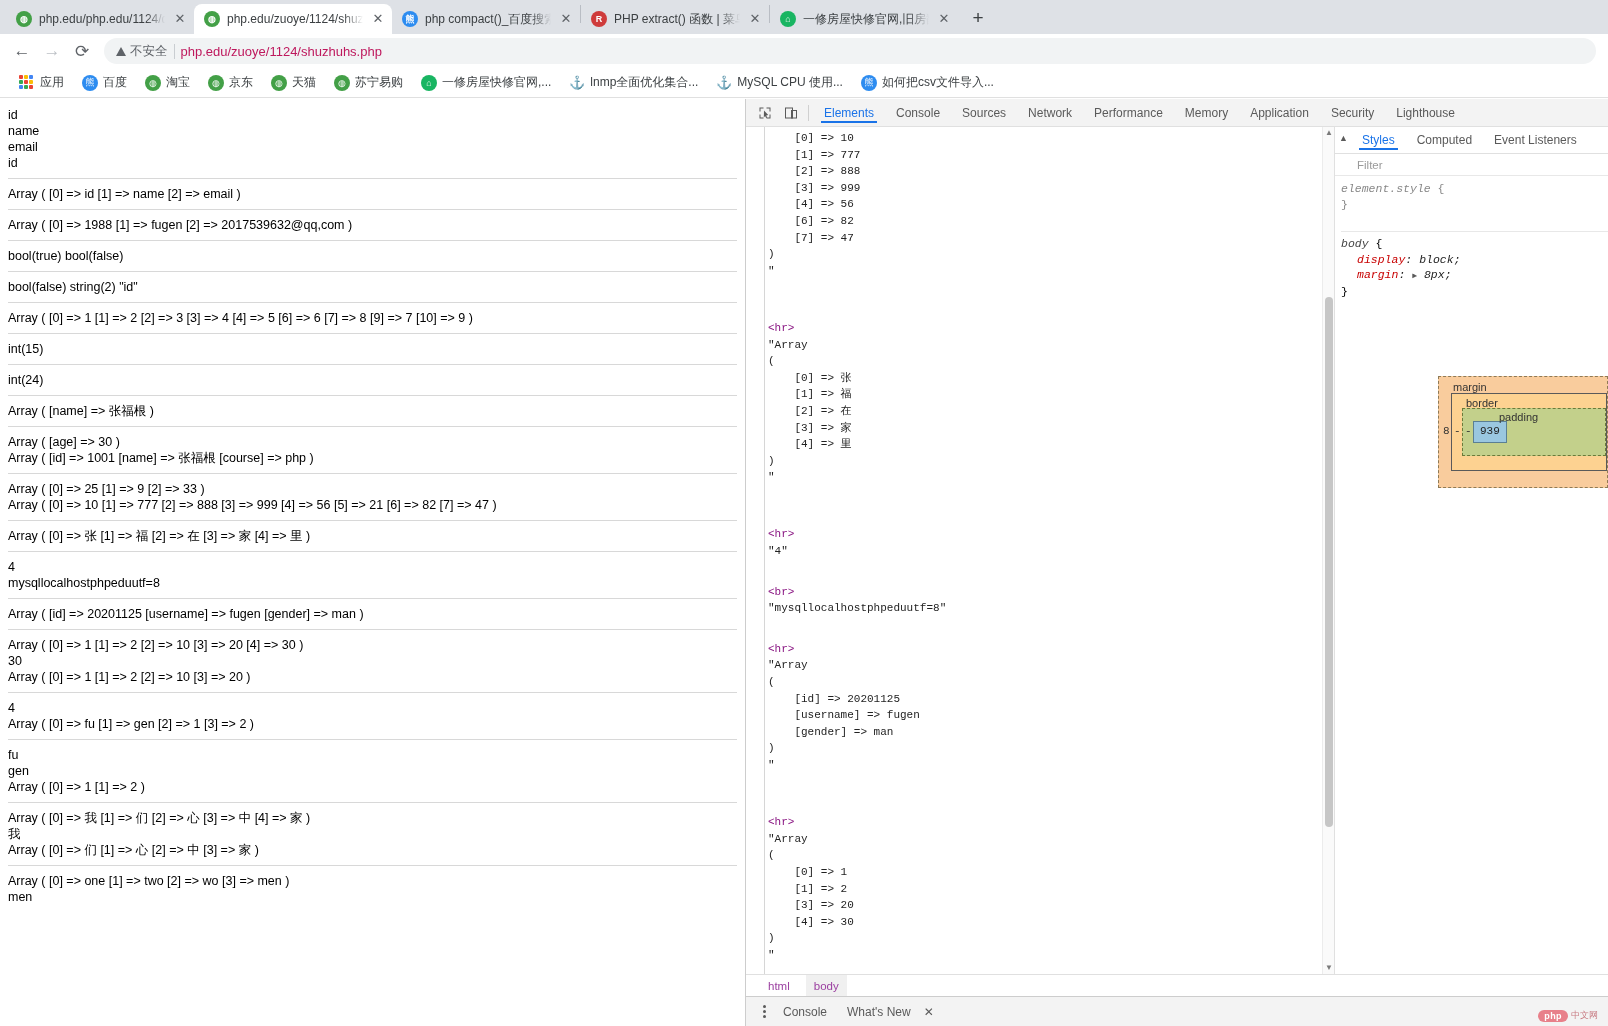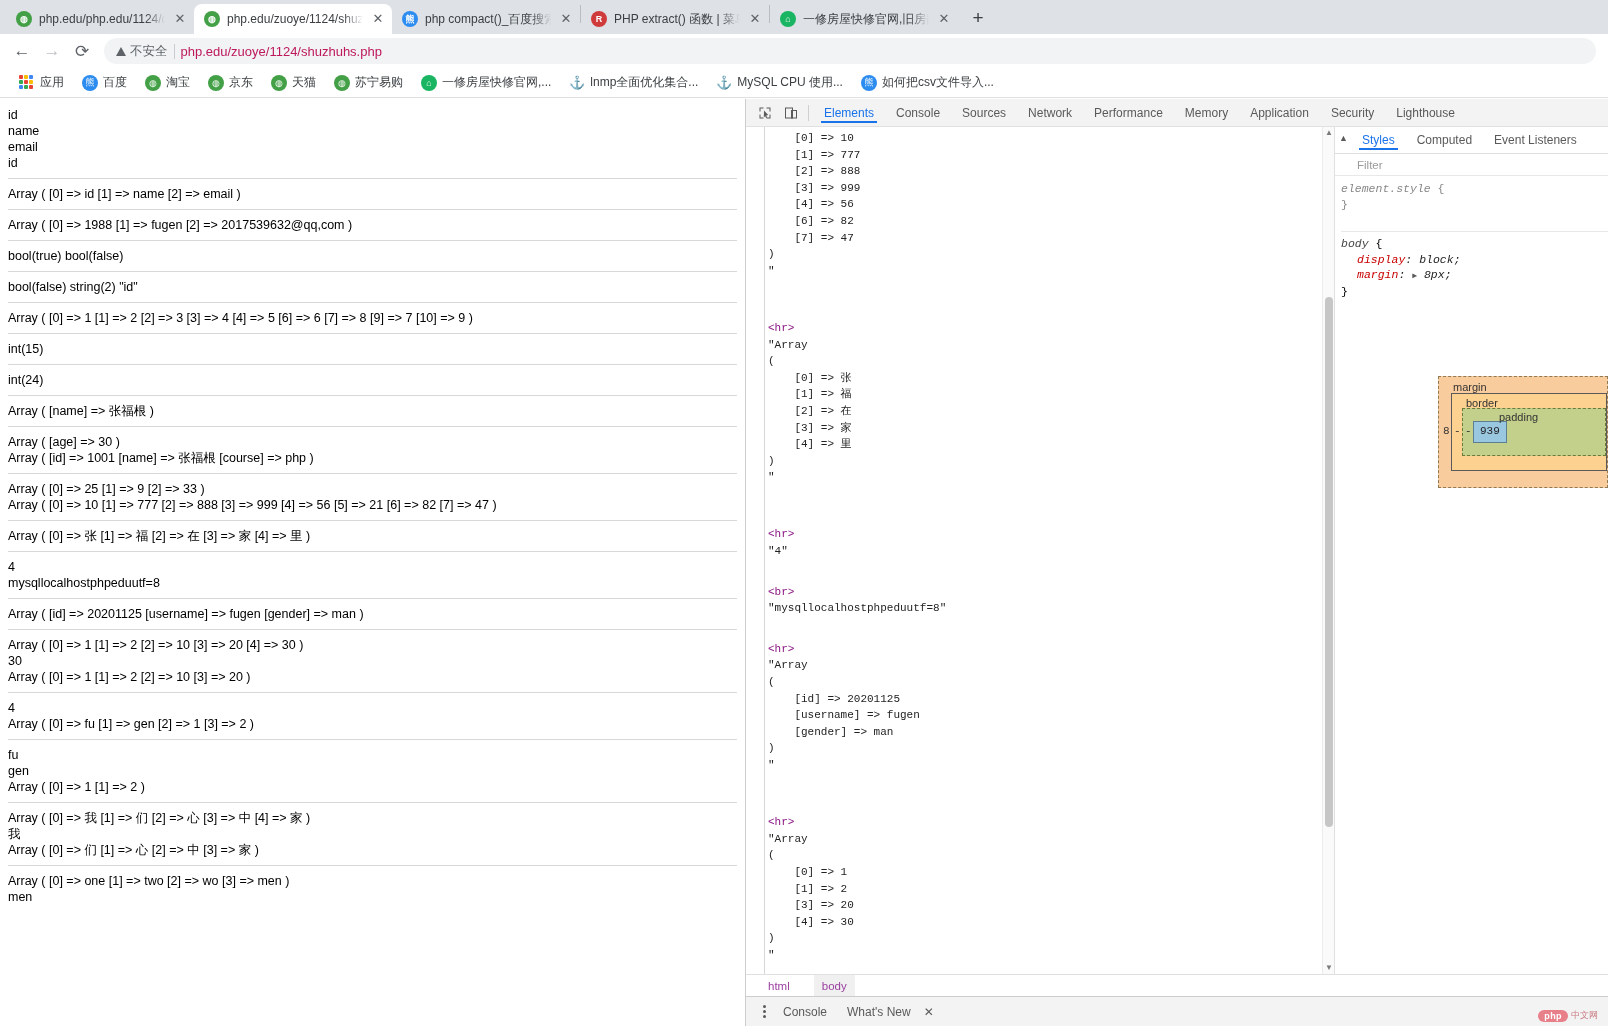--- a/index.html
+++ b/index.html
@@ -173,21 +173,21 @@
   }
   .bm-margin { background:#f9cc9d; border:1px dashed #8f7a55; padding: 16px 0 16px 12px; width:170px; position:relative;}
   .bm-border { background:#fdd291; border:1px solid #5a5a5a; padding: 14px 0 14px 10px; position:relative;}
   .bm-padding { background:#c3d08b; border:1px dashed #6b7a3a; padding: 12px 0 12px 10px; position:relative;}
   .bm-content { background:#9ac7e0; border:1px solid #5a7f93; padding: 2px 6px; font-size:11px; font-family:"Liberation Mono",monospace; color:#222; display:inline-block;}
   .bm-label { position:absolute; font-size:11px; font-family:"Liberation Sans",sans-serif; color:#333; }
   .bm-ml { position:absolute; font-size:11px; font-family:"Liberation Mono",monospace; color:#333; }
 
   #dt-crumbs {
     flex:0 0 22px; height:22px; display:flex; align-items:center;
-    border-top:1px solid #e0e0e0; background:#fff; padding-left:14px; gap:16px;
+    border-top:1px solid #e0e0e0; background:#fff; padding-left:14px; gap:8px;
   }
   .crumb { font-size:11.5px; color:#9b3fa0; padding: 0 8px; height:22px; line-height:22px; }
   .crumb.sel { background:#f0f0f0; }
 
   #dt-drawer {
     flex:0 0 30px; height:30px; border-top:1px solid #cdcdcd; background:#f3f3f3;
     display:flex; align-items:center; padding-left:10px; gap:2px; position:relative;
   }
   .kebab { width:16px; display:flex; flex-direction:column; align-items:center; gap:2px; }
   .kebab i { width:3px;height:3px;border-radius:50%;background:#5a5a5a; display:block;}

